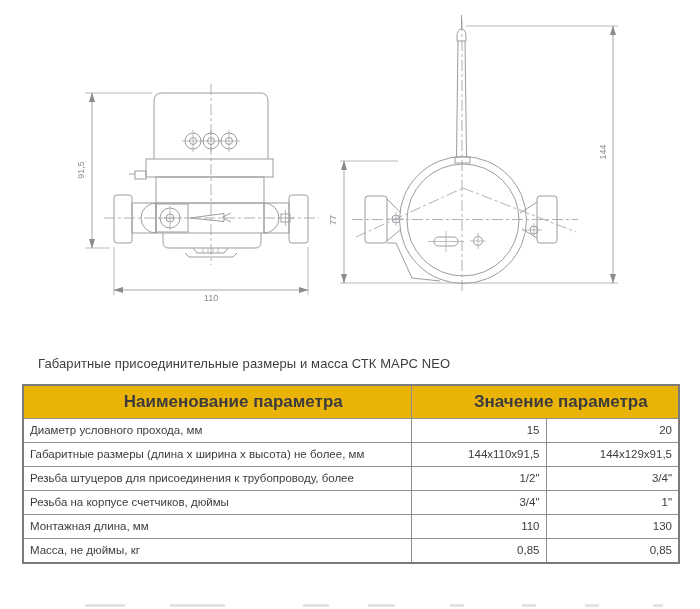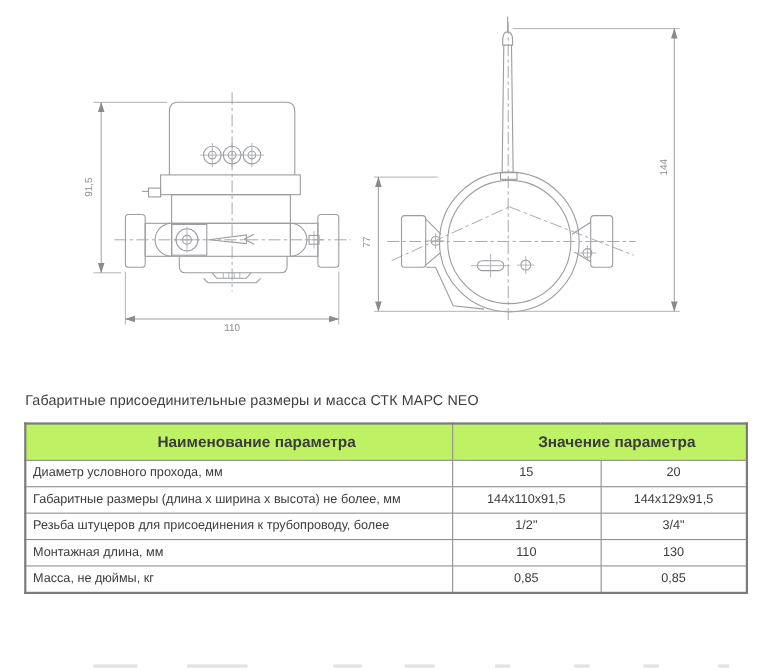--- a/index.html
+++ b/index.html
@@ -25,21 +25,21 @@
   .cl  { fill: none; stroke: #a6a8ab; stroke-width: 0.9; stroke-dasharray: 11 3 3 3; }
   .dim { fill: none; stroke: #9b9da1; stroke-width: 0.9; }
   .ext { fill: none; stroke: #a6a8ab; stroke-width: 0.8; }
   .dimtxt {
     font-family: "Liberation Sans", sans-serif;
     font-size: 9px;
     fill: #8b8b8b;
   }
 
   .doc-title {
-    margin: 10px 0 0 23px;
+    margin: 10px 0 0 38px;
     font-size: 13px;
     color: #3e3e3e;
     letter-spacing: 0.1px;
   }
 
   table.spec {
     border-collapse: collapse;
     table-layout: fixed;
     width: 656px;
     margin: 13px 0 0 22px;
@@ -48,33 +48,33 @@
   }
   table.spec col.c1 { width: 388px; }
   table.spec col.c2 { width: 135px; }
   table.spec col.c3 { width: 133px; }
   table.spec th, table.spec td {
     border: 1px solid #8f8f8f;
     padding: 2px 6px;
     line-height: 1.25;
   }
   table.spec thead th {
-    background: #bef264;
+    background: #eab308;
     font-weight: bold;
-    font-size: 14px;
+    font-size: 17px;
     height: 28px;
     text-align: center;
     padding-left: 38px;
   }
   table.spec td {
     font-size: 11.5px;
     height: 19px;
   }
   td.name { text-align: left; padding-left: 8px; }
-  td.val  { text-align: center; }
+  td.val  { text-align: right; }
 
   .cropped-line { position: absolute; left: 0; top: 604px; width: 700px; height: 4px; }
   .cropped-line span {
     position: absolute;
     top: 0;
     height: 3px;
     background: #e3e3e3;
     display: block;
   }
 </style>
@@ -242,20 +242,25 @@
         <td class="name">Габаритные размеры (длина х ширина х высота) не более, мм</td>
         <td class="val">144х110х91,5</td>
         <td class="val">144х129х91,5</td>
       </tr>
       <tr>
         <td class="name">Резьба штуцеров для присоединения к трубопроводу, более</td>
         <td class="val">1/2"</td>
         <td class="val">3/4"</td>
       </tr>
       <tr>
+        <td class="name">Резьба на корпусе счетчиков, дюймы</td>
+        <td class="val">3/4"</td>
+        <td class="val">1"</td>
+      </tr>
+      <tr>
         <td class="name">Монтажная длина, мм</td>
         <td class="val">110</td>
         <td class="val">130</td>
       </tr>
       <tr>
         <td class="name">Масса, не дюймы, кг</td>
         <td class="val">0,85</td>
         <td class="val">0,85</td>
       </tr>
     </tbody>

